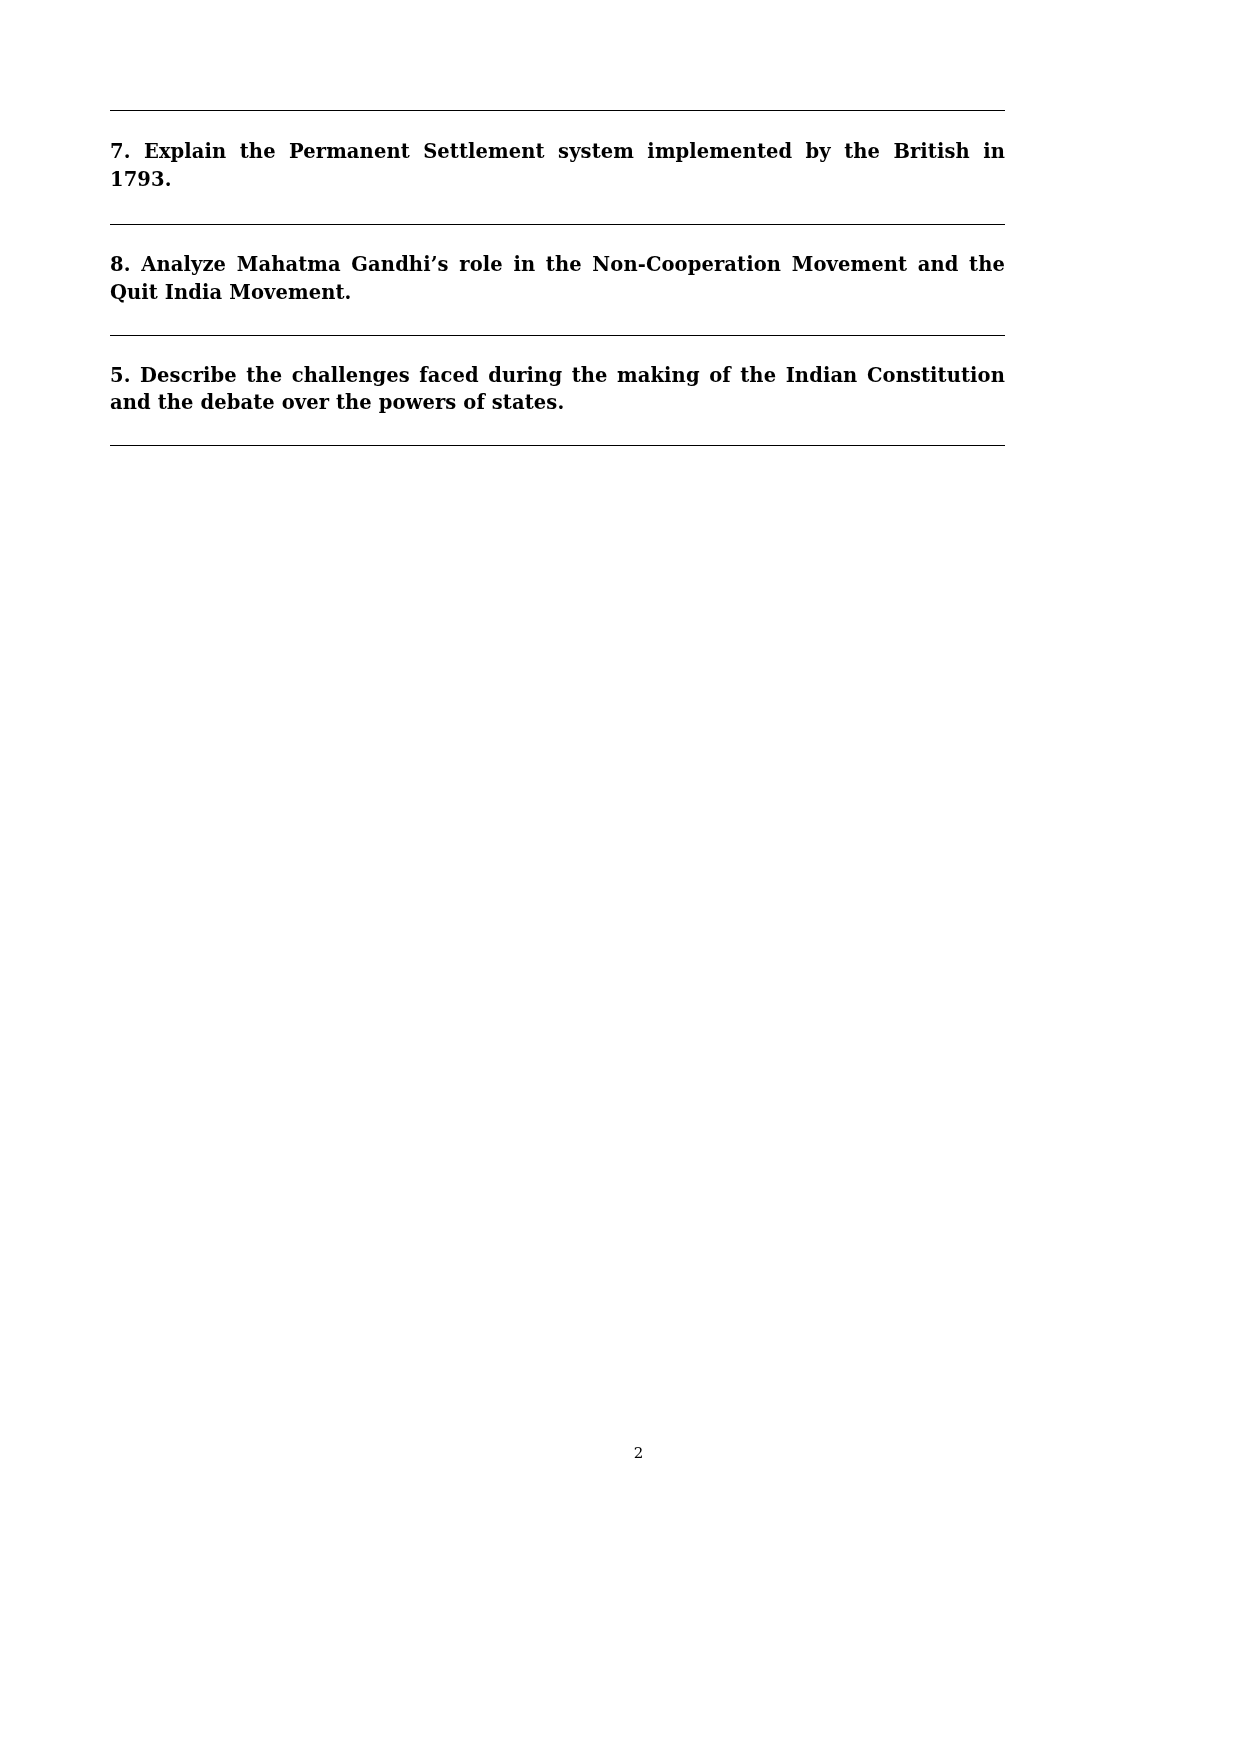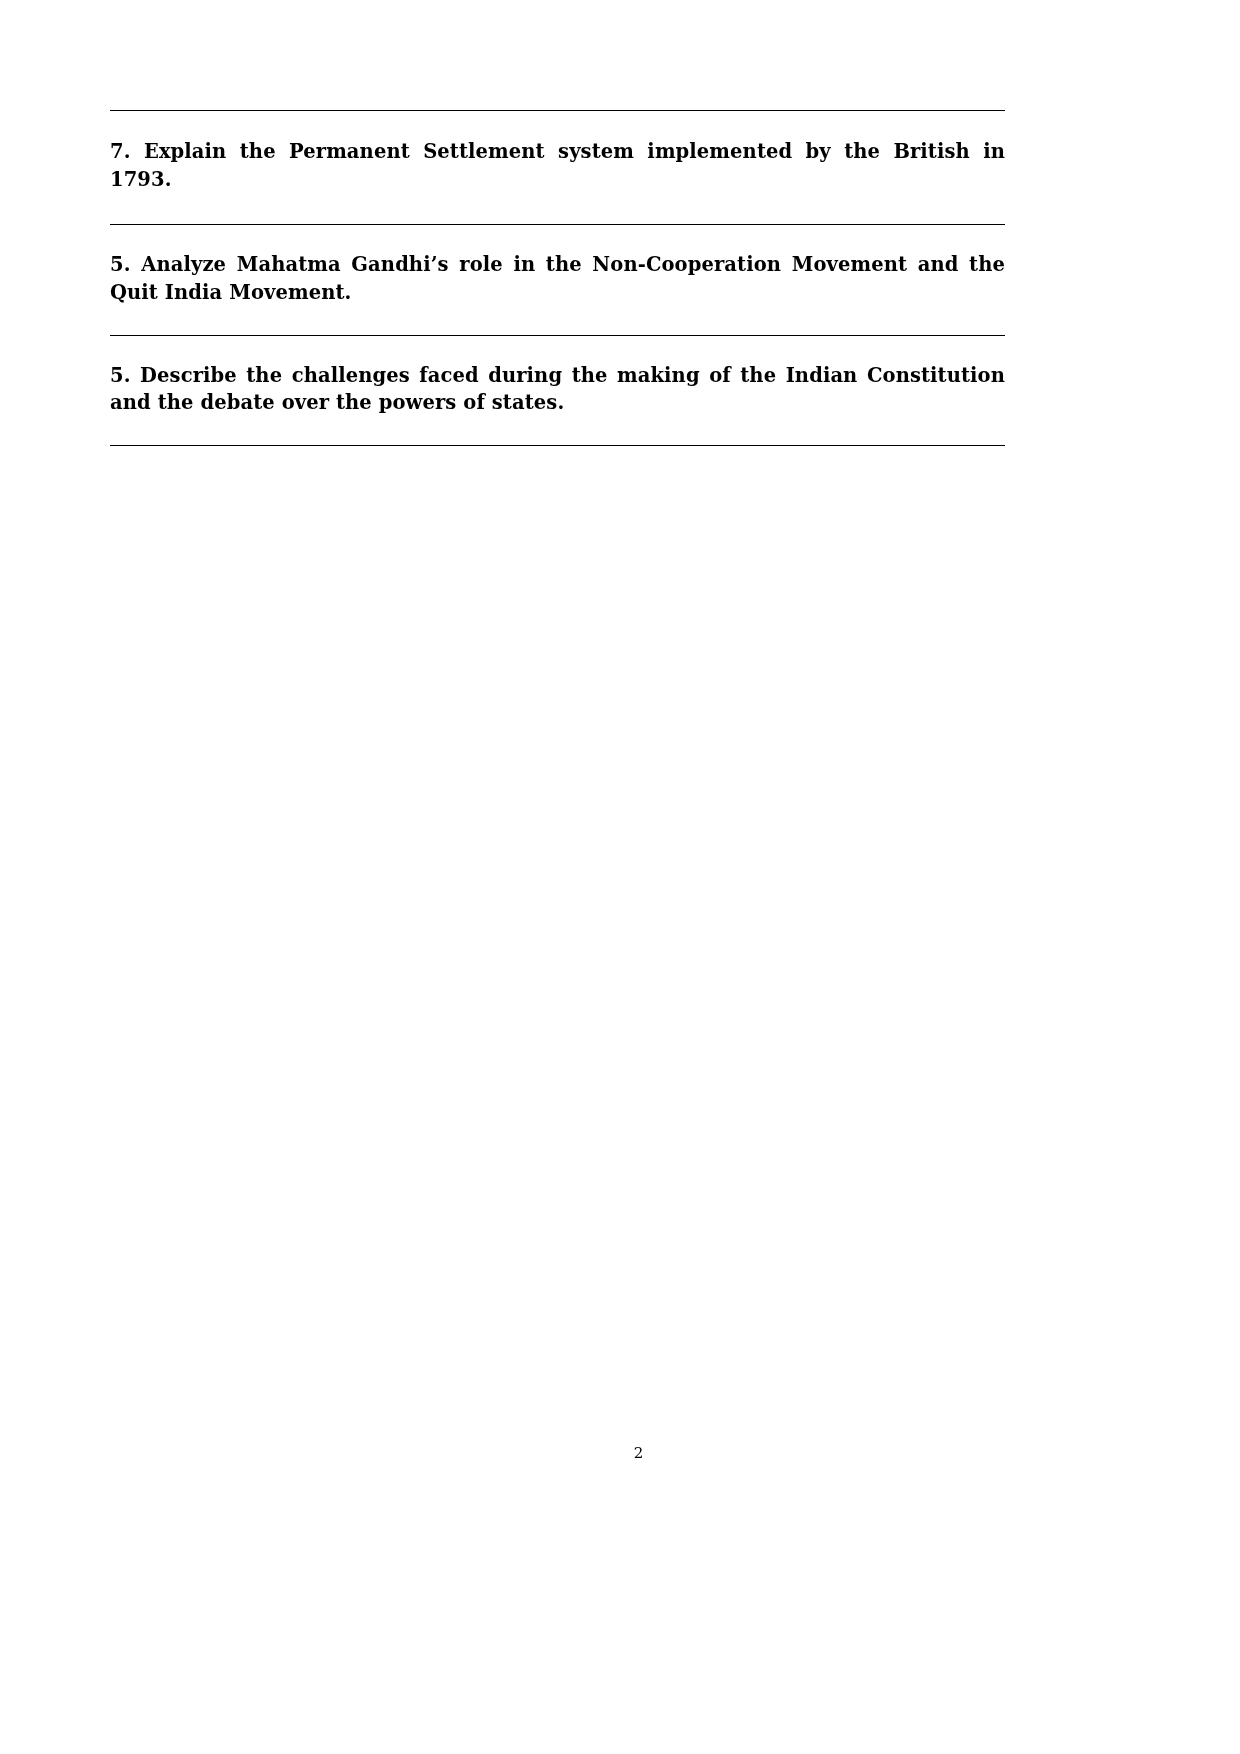--- a/index.html
+++ b/index.html
@@ -74,21 +74,21 @@
 
     <hr class="rule">
 
     <div class="q-block first">
       <p class="question">7. Explain the Permanent Settlement system implemented by the British in 1793.</p>
     </div>
 
     <hr class="rule">
 
     <div class="q-block">
-      <p class="question">5. Analyze Mahatma Gandhi’s role in the Non-Cooperation Movement and the Quit India Movement.</p>
+      <p class="question">8. Analyze Mahatma Gandhi’s role in the Non-Cooperation Movement and the Quit India Movement.</p>
     </div>
 
     <hr class="rule">
 
     <div class="q-block">
       <p class="question">5. Describe the challenges faced during the making of the Indian Constitution and the debate over the powers of states.</p>
     </div>
 
     <hr class="rule">
 

